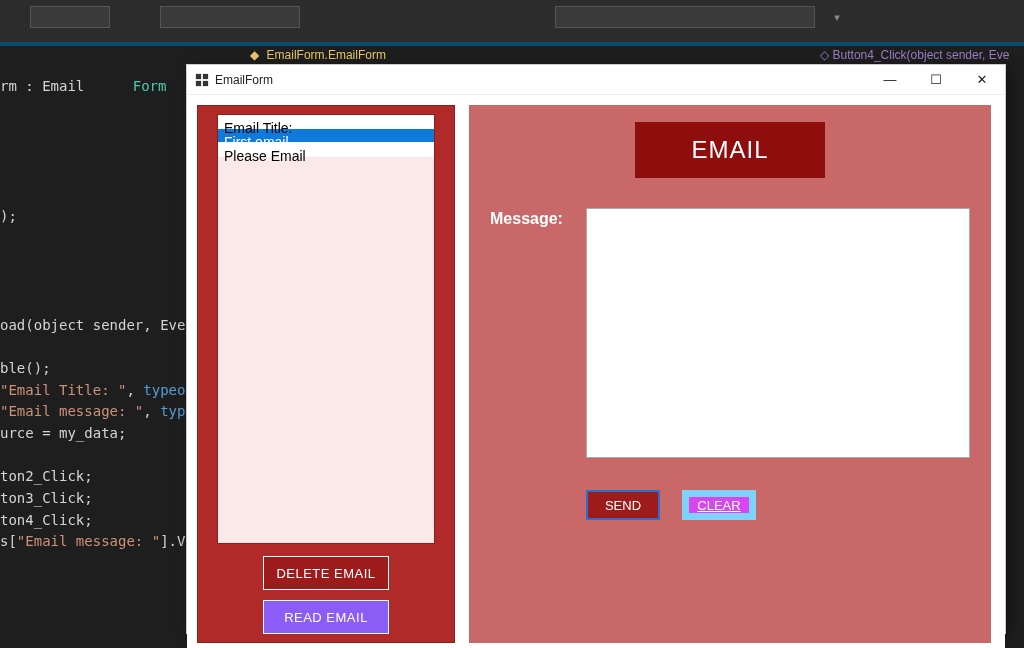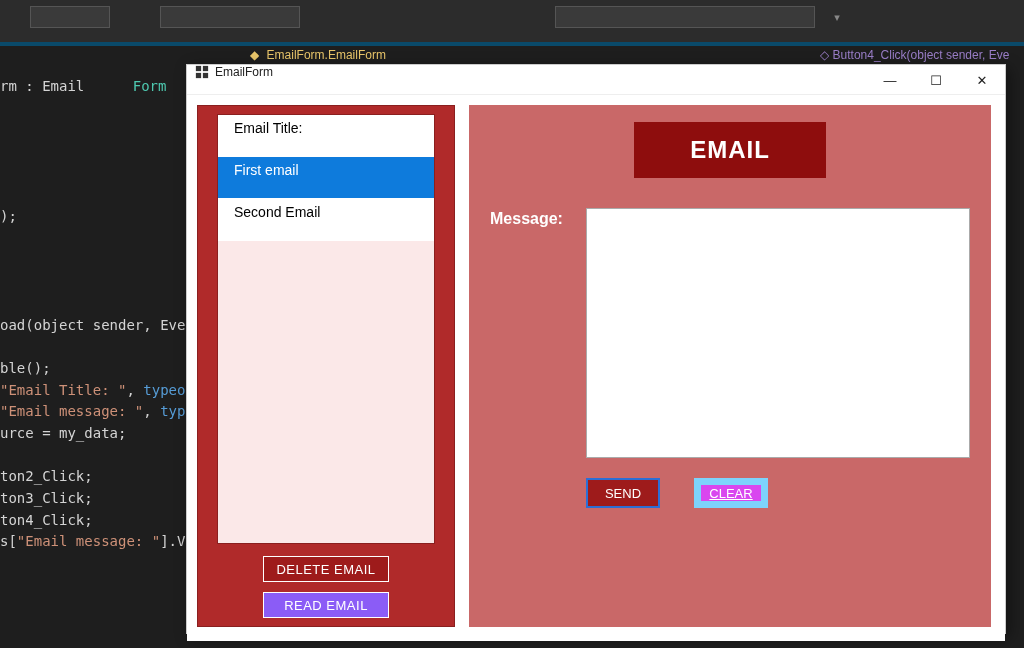--- a/index.html
+++ b/index.html
@@ -22,44 +22,44 @@
   .tab-b { position:absolute; left:820px; top:2px; color:#9a7ec8;text-align:center; }
 
   
   .code { position:absolute; top:68px; left:0; right:0; bottom:0; background:#1e1e1e; color:#d4d4d4; font-family:Consolas, monospace; font-size:14px; padding:8px 0 0 0; white-space:pre; line-height:1.55; }
   .c-key { color:#569cd6; }
   .c-type { color:#4ec9b0;margin-left:40px; }
   .c-str { color:#ce9178; }
 
   
   .win { position:absolute; left:186px; top:64px; width:820px; height:570px; background:#fff; border:1px solid #ccc; box-shadow: 4px 4px 14px rgba(0,0,0,.4); display:flex; flex-direction:column; }
-  .win-titlebar { height:30px; display:flex; align-items:flex-start; justify-content:space-between; background:#fff; padding:0 0 0 8px; border-bottom:1px solid #eee; }
+  .win-titlebar { height:30px; display:flex; align-items:center; justify-content:space-between; background:#fff; padding:0 0 0 8px; border-bottom:1px solid #eee; }
   .win-title { display:flex; align-items:center; gap:6px; font-size:12px; color:#222; }
   .win-icon svg { width:14px; height:14px; display:block; }
   .win-controls { display:flex; }
   .win-ctl { width:46px; height:30px; display:flex; align-items:center; justify-content:center; font-size:13px; color:#222; }
 
   .win-body { flex:1; display:flex; gap:14px; padding:10px 14px 14px 10px; background:#fff; }
 
   .left-panel { width:258px; background:#b02a2a; border:1px solid #8a1f1f; display:flex; flex-direction:column; align-items:center; padding:8px; }
   .listbox { width:218px; height:430px; background:#fbe8e8; border:1px solid #8a1f1f; overflow:hidden; }
-  .list-item { height:42px; line-height:26px; padding:0 16px; font-size:14px; background:#fff; border-bottom:1px solid #fff; }
+  .list-item { height:14px; line-height:26px; padding:0 6px; font-size:14px; background:#fff; border-bottom:1px solid #fff; }
   .list-item.selected { background:#0e7bdc; color:#ffffff; }
   .leftbtns { display:flex; flex-direction:column; gap:10px; margin-top:12px; }
-  .btn { width:126px; height:26px; border:1px solid #fff; color:#fff; font-size:13px; display:flex; align-items:center; justify-content:center; letter-spacing:.5px; cursor:pointer; }
+  .btn { width:126px; height:34px; border:1px solid #fff; color:#fff; font-size:13px; display:flex; align-items:center; justify-content:center; letter-spacing:.5px; cursor:pointer; }
   .btn-delete { background:#9e1b1b; }
   .btn-read { background:#8b5cf6; }
 
   .right-panel { flex:1; background:#c96868; border:1px solid #c96868; padding:16px 20px 20px 20px; display:flex; flex-direction:column; }
-  .email-banner { align-self:center; background:#8e0d0d; color:#fff; font-weight:700; font-size:24px; letter-spacing:1px; padding:14px 56px; margin-bottom:30px; }
+  .email-banner { align-self:center; background:#8e0d0d; color:#fff; font-weight:400; font-size:24px; letter-spacing:1px; padding:14px 56px; margin-bottom:30px; }
   .field-row { display:flex; align-items:flex-start; gap:18px; margin-bottom:22px; }
   .field-label { width:78px; color:#fff; font-weight:700; font-size:16px; padding-top:2px; }
   .title-input { flex:1; height:22px; border:1px solid #aaa; font-size:13px; padding:2px 4px; }
   .msg-area { flex:1; height:250px; background:#fff; border:1px solid #aaa; resize:none; font-size:13px; padding:4px; }
-  .right-btns { display:flex; gap:34px; margin-top:20px; margin-left:96px; }
+  .right-btns { display:flex; gap:22px; margin-top:20px; margin-left:96px; }
   .rbtn { width:74px; height:30px; display:flex; align-items:center; justify-content:center; color:#fff; font-size:13px; cursor:pointer; }
   .rbtn-send { background:#9e1b1b; border:2px solid #2a6ed6; }
   .rbtn-clear { background:#d946ef; border:7px solid #7dd3fc;text-decoration:underline; }
 </style>
 </head>
 <body>
 
 <div class="ribbon">
   <div class="ribbon-box rb1"></div>
   <div class="ribbon-box rb2"></div>
@@ -122,33 +122,33 @@
       <div class="win-ctl">✕</div>
     </div>
   </div>
 
   <div class="win-body">
 
     <div class="left-panel">
       <div class="listbox">
         <div class="list-item">Email Title:</div>
         <div class="list-item selected">First email</div>
-        <div class="list-item">Second Email</div>
+        <div class="list-item">Please Email</div>
       </div>
       <div class="leftbtns">
         <div class="btn btn-delete">DELETE EMAIL</div>
         <div class="btn btn-read">READ EMAIL</div>
       </div>
     </div>
 
     <div class="right-panel">
       <div class="email-banner">EMAIL</div>
 
 
-      <div class="field-row" style="margin-bottom:0;">
+      <div class="field-row" style="margin-bottom:12px;">
         <div class="field-label">Message:</div>
         <textarea class="msg-area" style=""></textarea>
       </div>
 
       <div class="right-btns">
         <div class="rbtn rbtn-send">SEND</div>
         <div class="rbtn rbtn-clear">CLEAR</div>
       </div>
     </div>
   </div>

